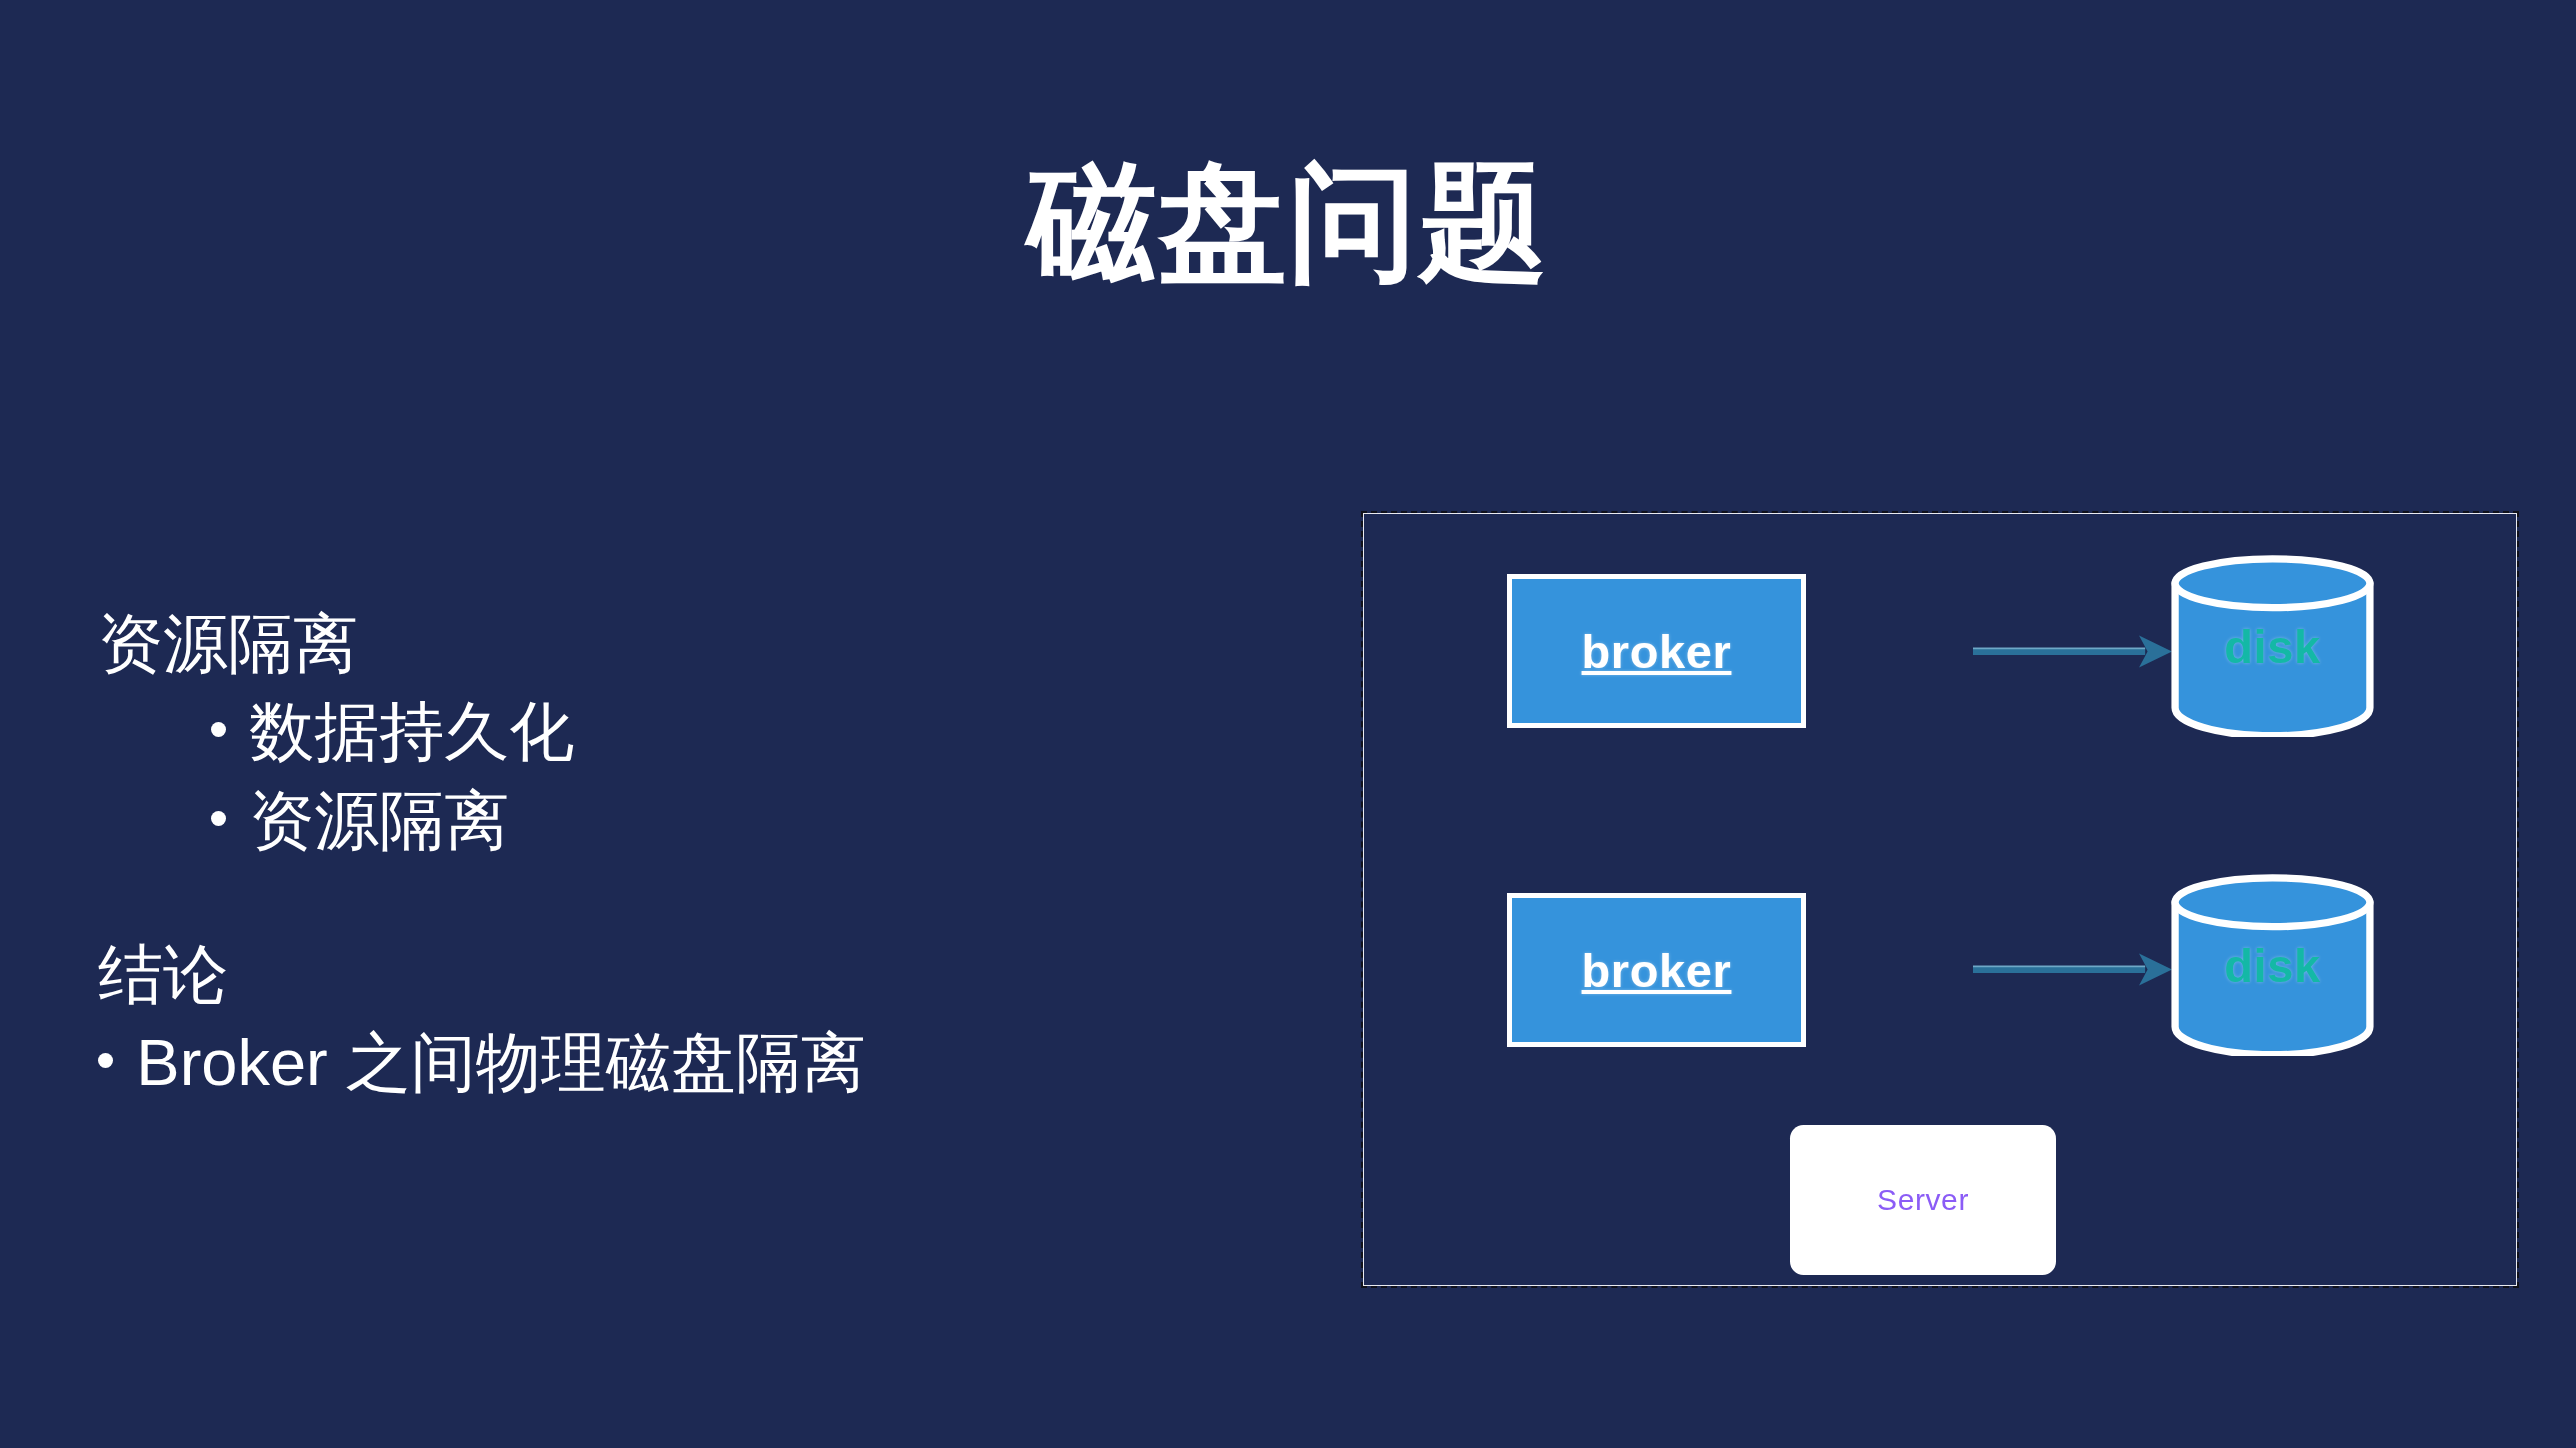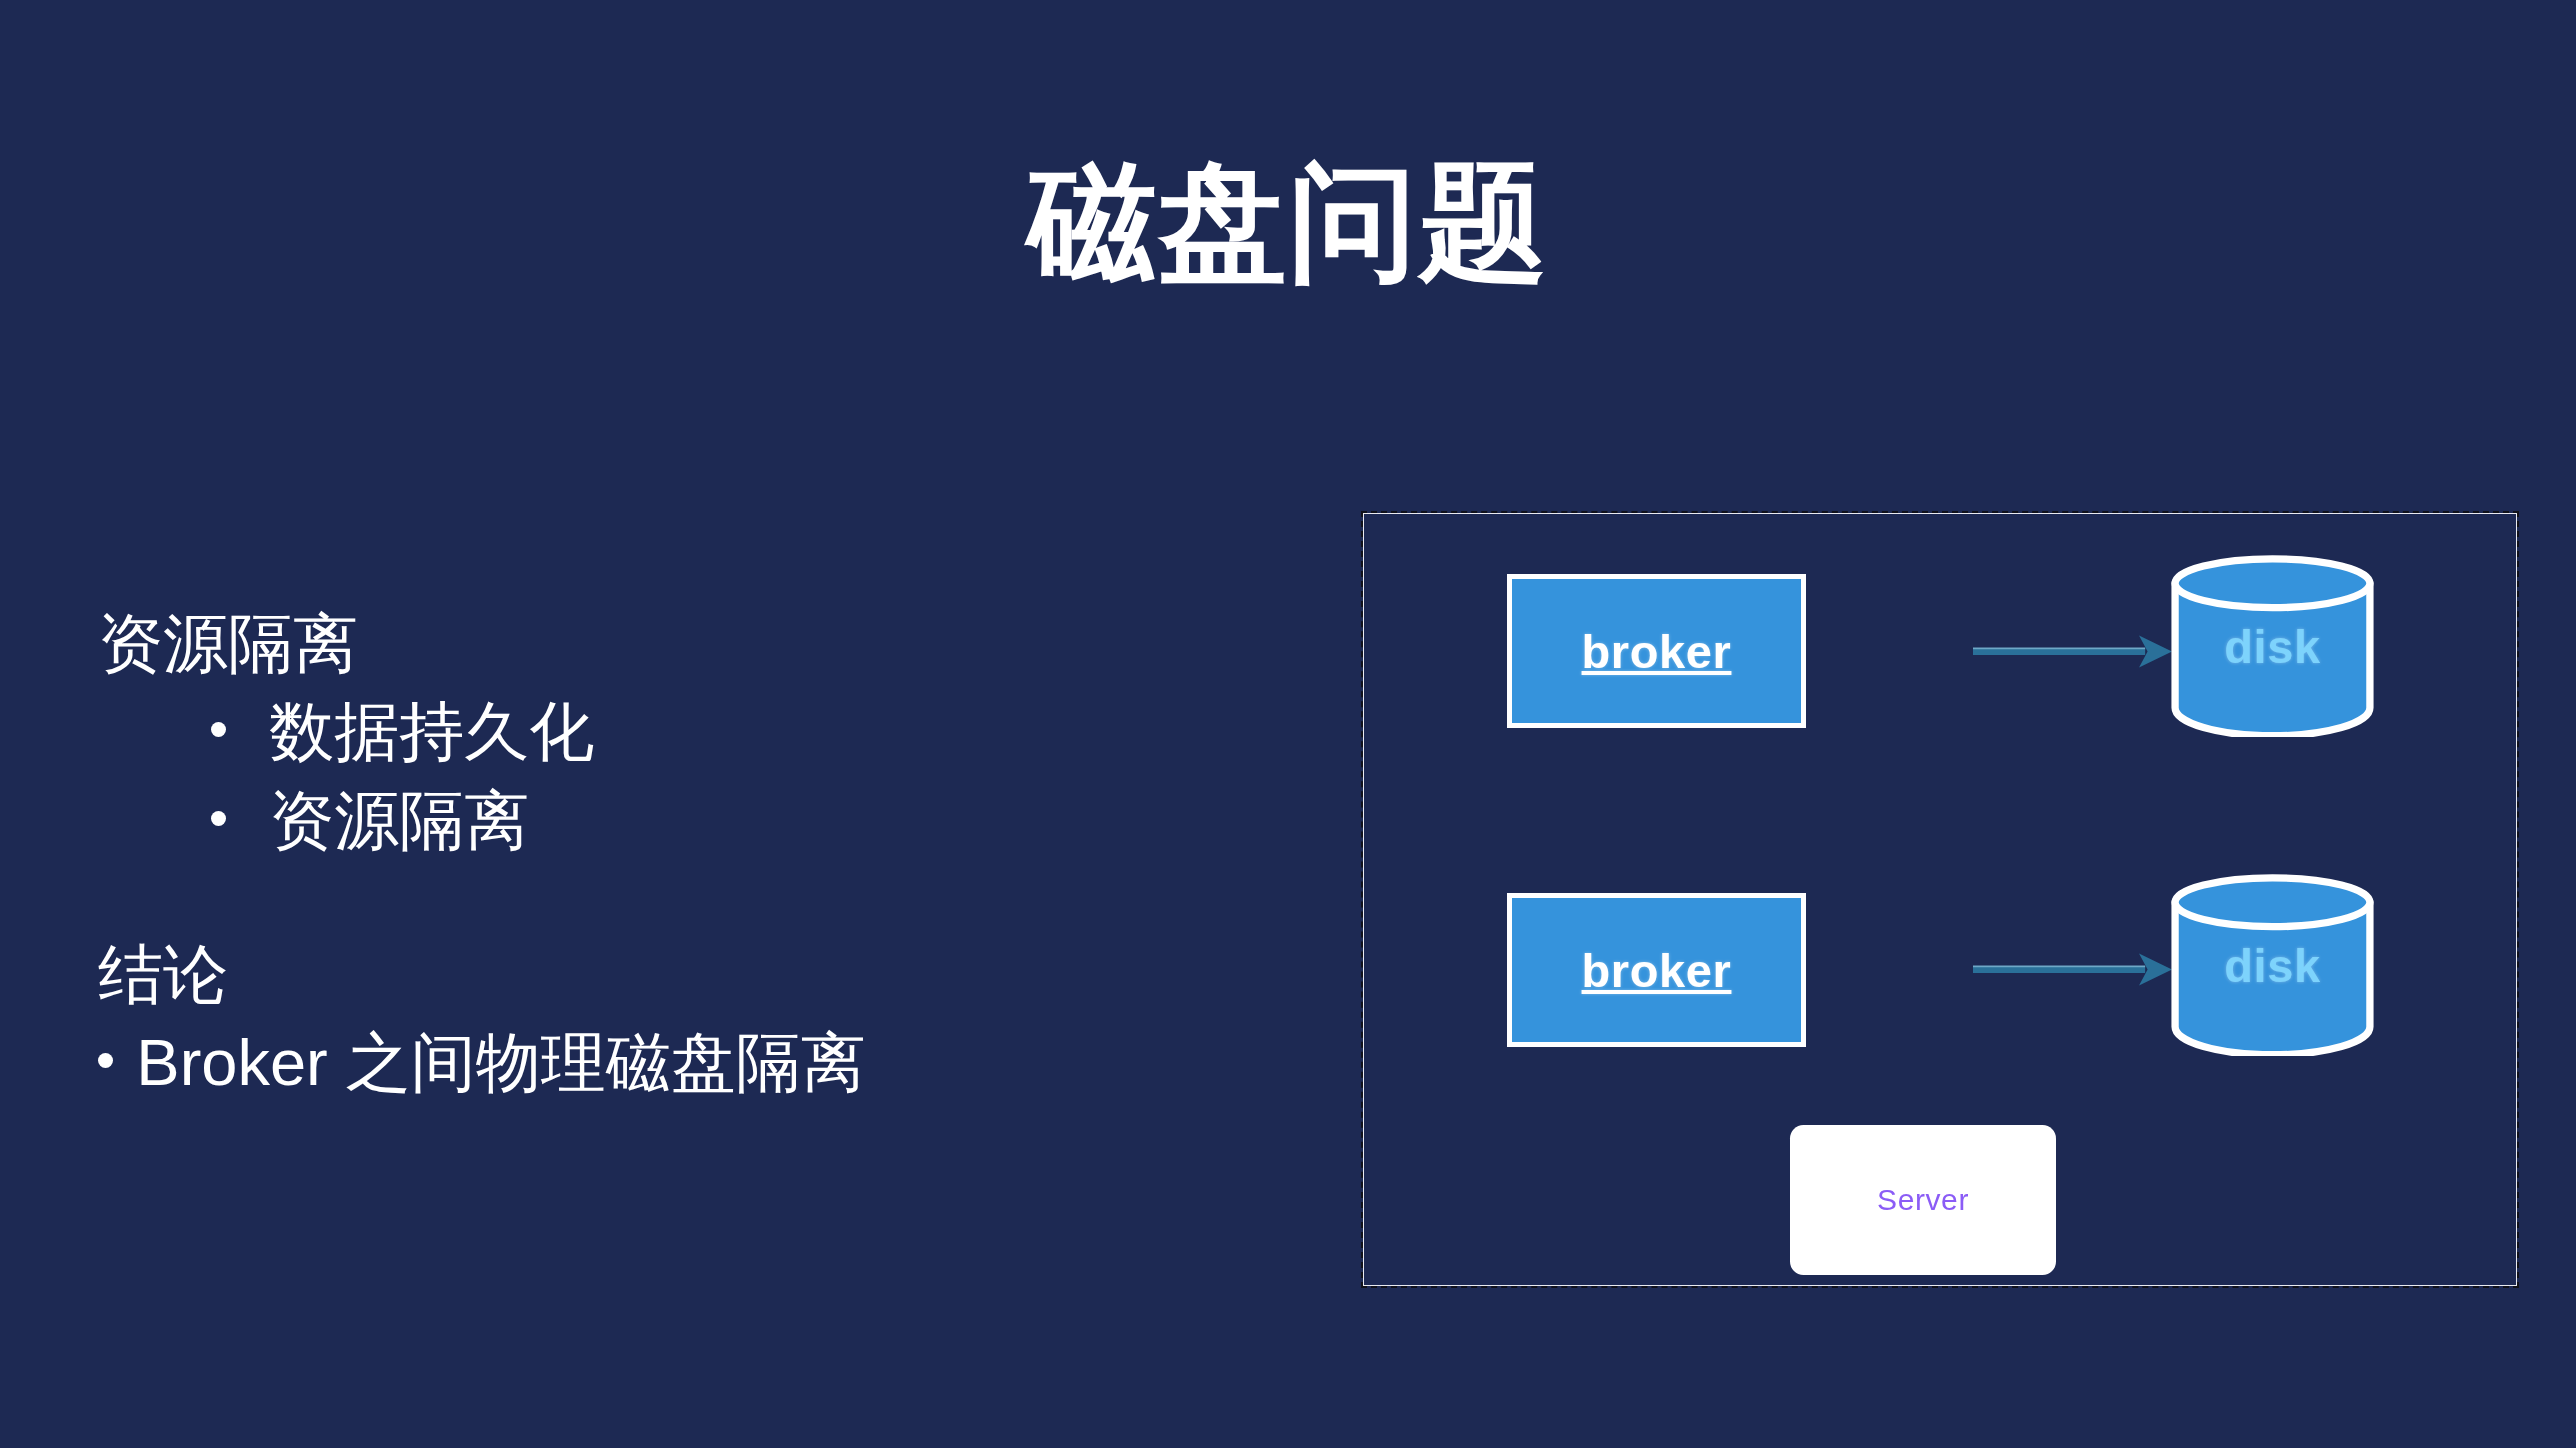--- a/index.html
+++ b/index.html
@@ -56,21 +56,21 @@
   .bullet-item {
     color: #ffffff;
     font-size: 65px;
     line-height: 1.38;
     font-weight: normal;
     white-space: nowrap;
     display: flex;
     align-items: baseline;
   }
 
-  .bullet-item.indent { padding-left: 113px; gap: 20px; }
+  .bullet-item.indent { padding-left: 113px; }
 
   .bullet-dot {
     display: inline-block;
     flex: 0 0 auto;
     width: 15.3px;
     height: 15.3px;
     border-radius: 50%;
     background: #ffffff;
     margin-right: 23px;
     transform: translateY(-17px);
@@ -120,21 +120,21 @@
     width: 207px;
     height: 183px;
   }
   .disk-cyl svg { display: block; width: 100%; height: 100%; }
   .disk-cyl .node-label {
     position: absolute;
     left: 0; right: 0;
     top: 50%;
     transform: translateY(-50%);
     text-align: center;
-    color: #7dd3fc;
+    color: #14b8a6;
     font-size: 47px;
     font-weight: bold;
     letter-spacing: 0.6px;
     text-shadow: 0 0 3.7px rgba(255,255,255,.35);
   }
 
   #disk-1 { left: 806px; top: 41px; }
   #disk-2 { left: 806px; top: 360px; }
 
   

